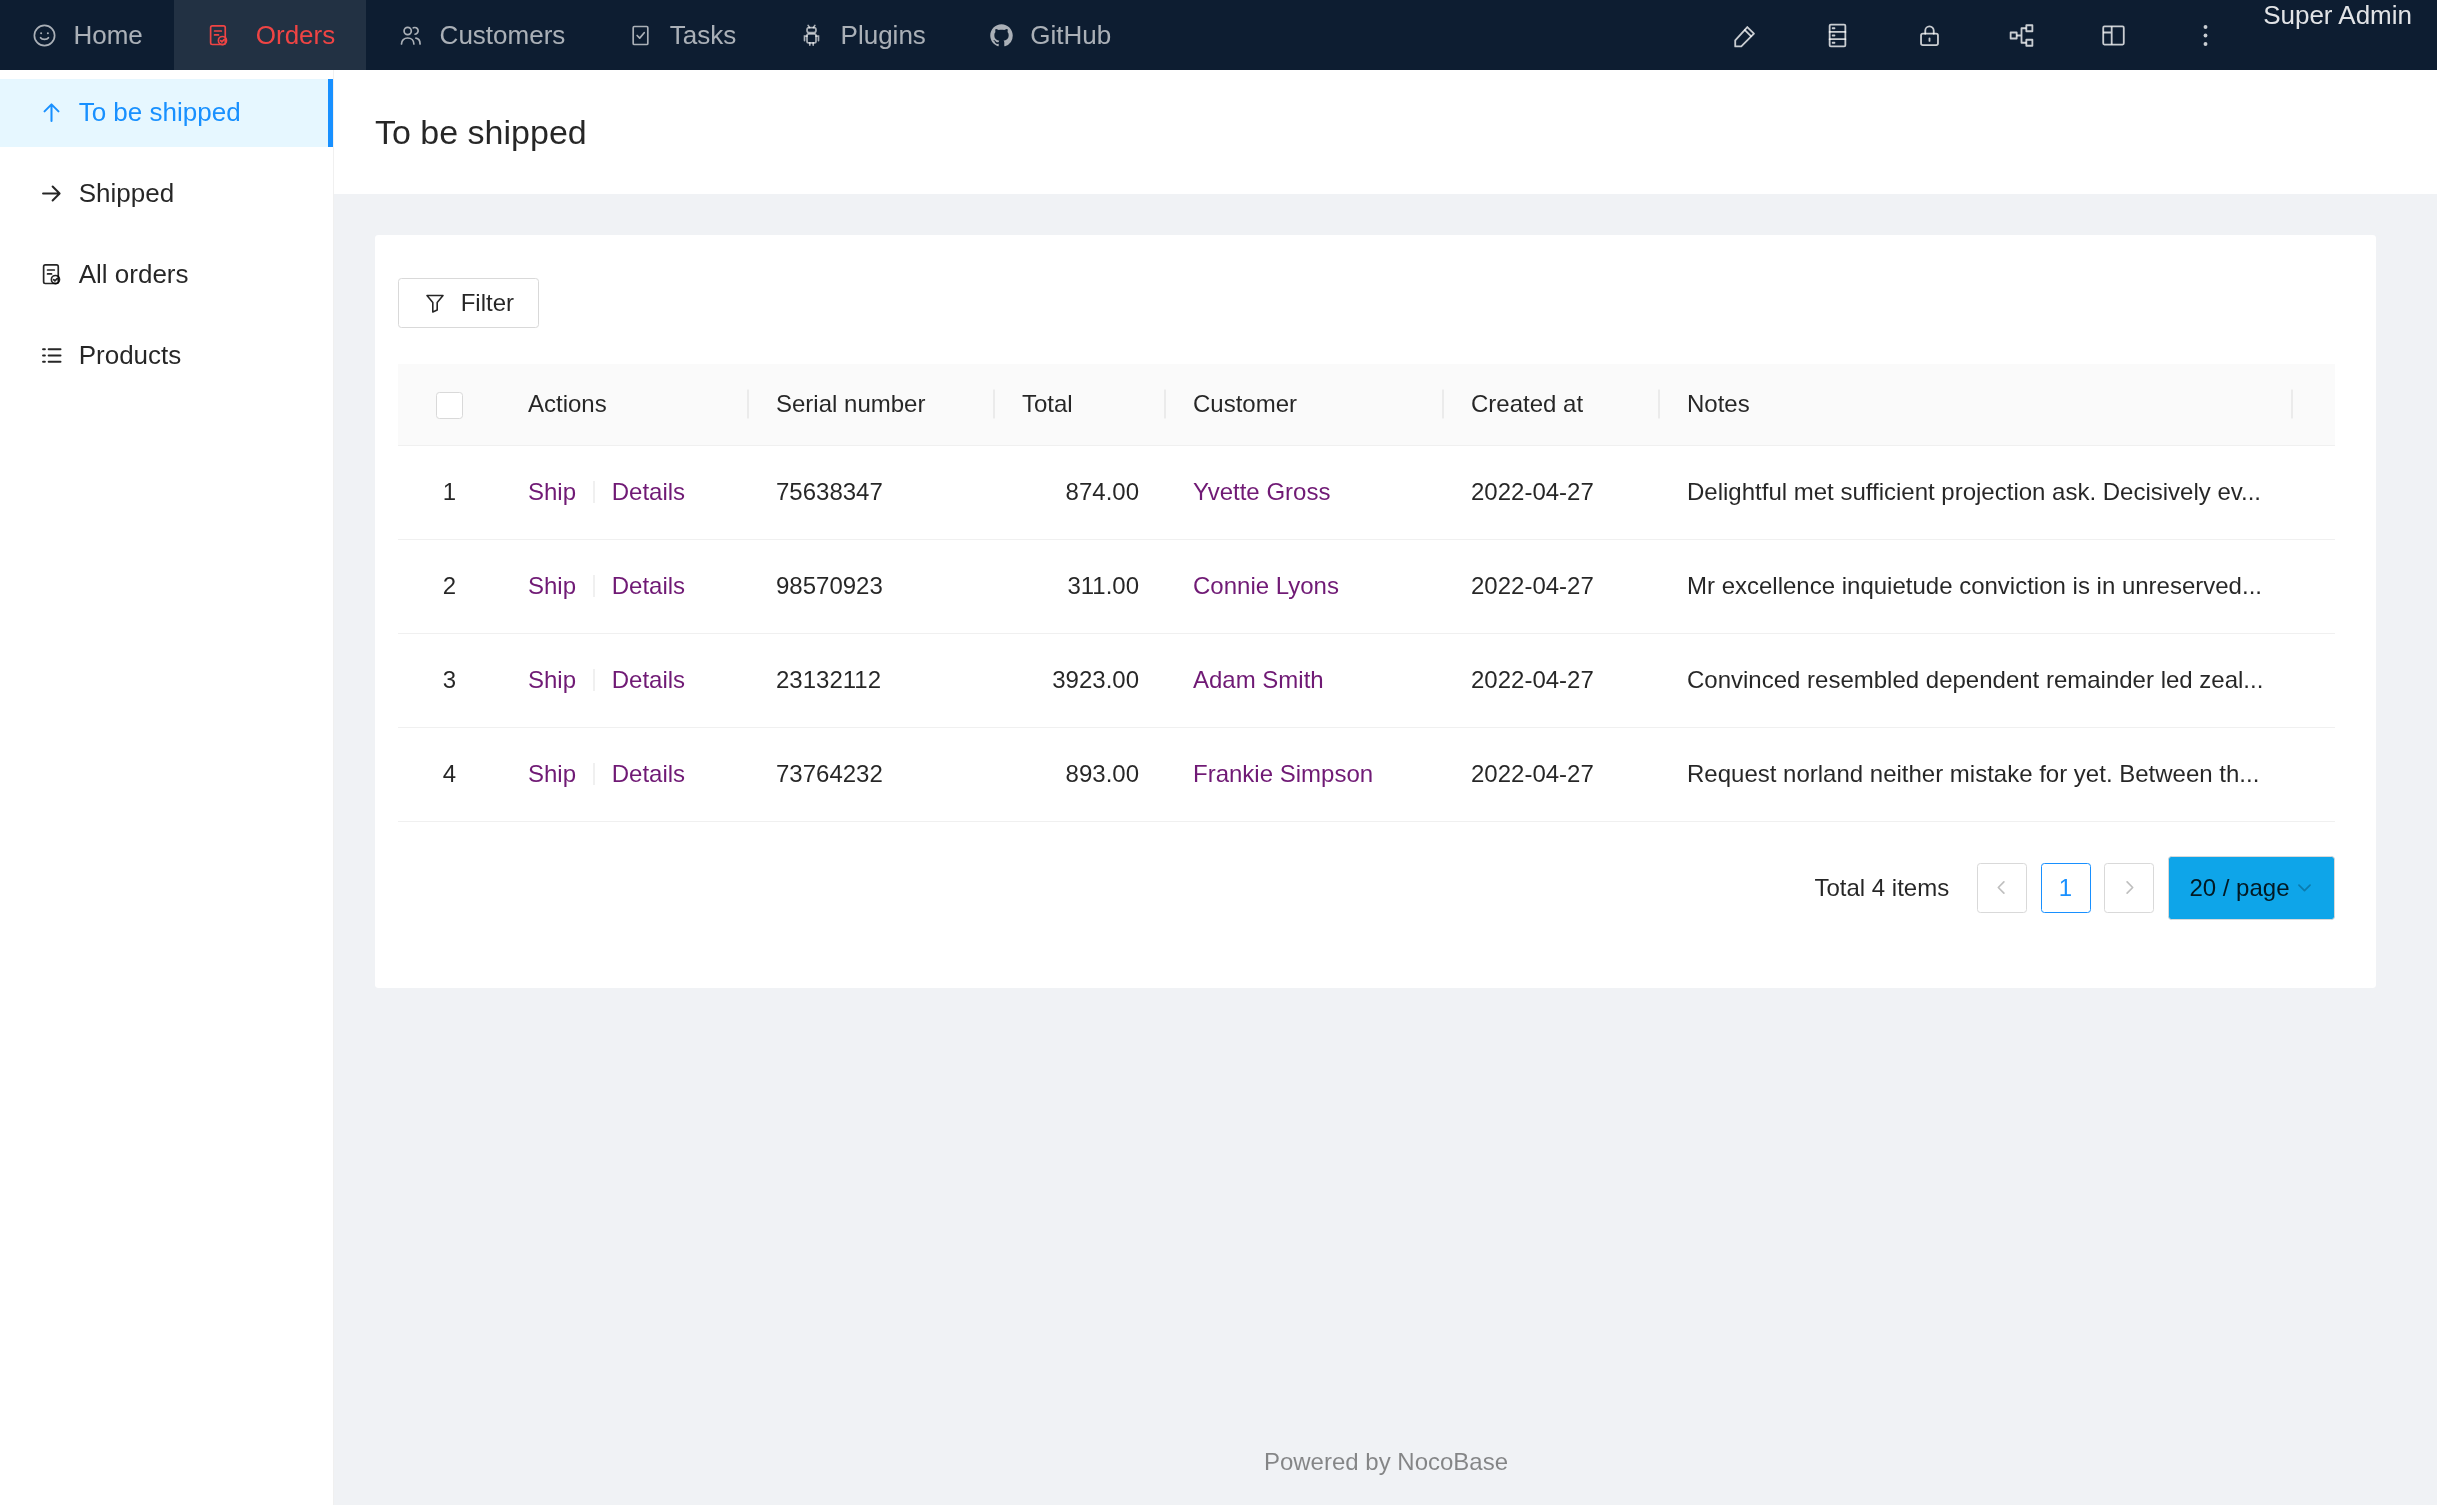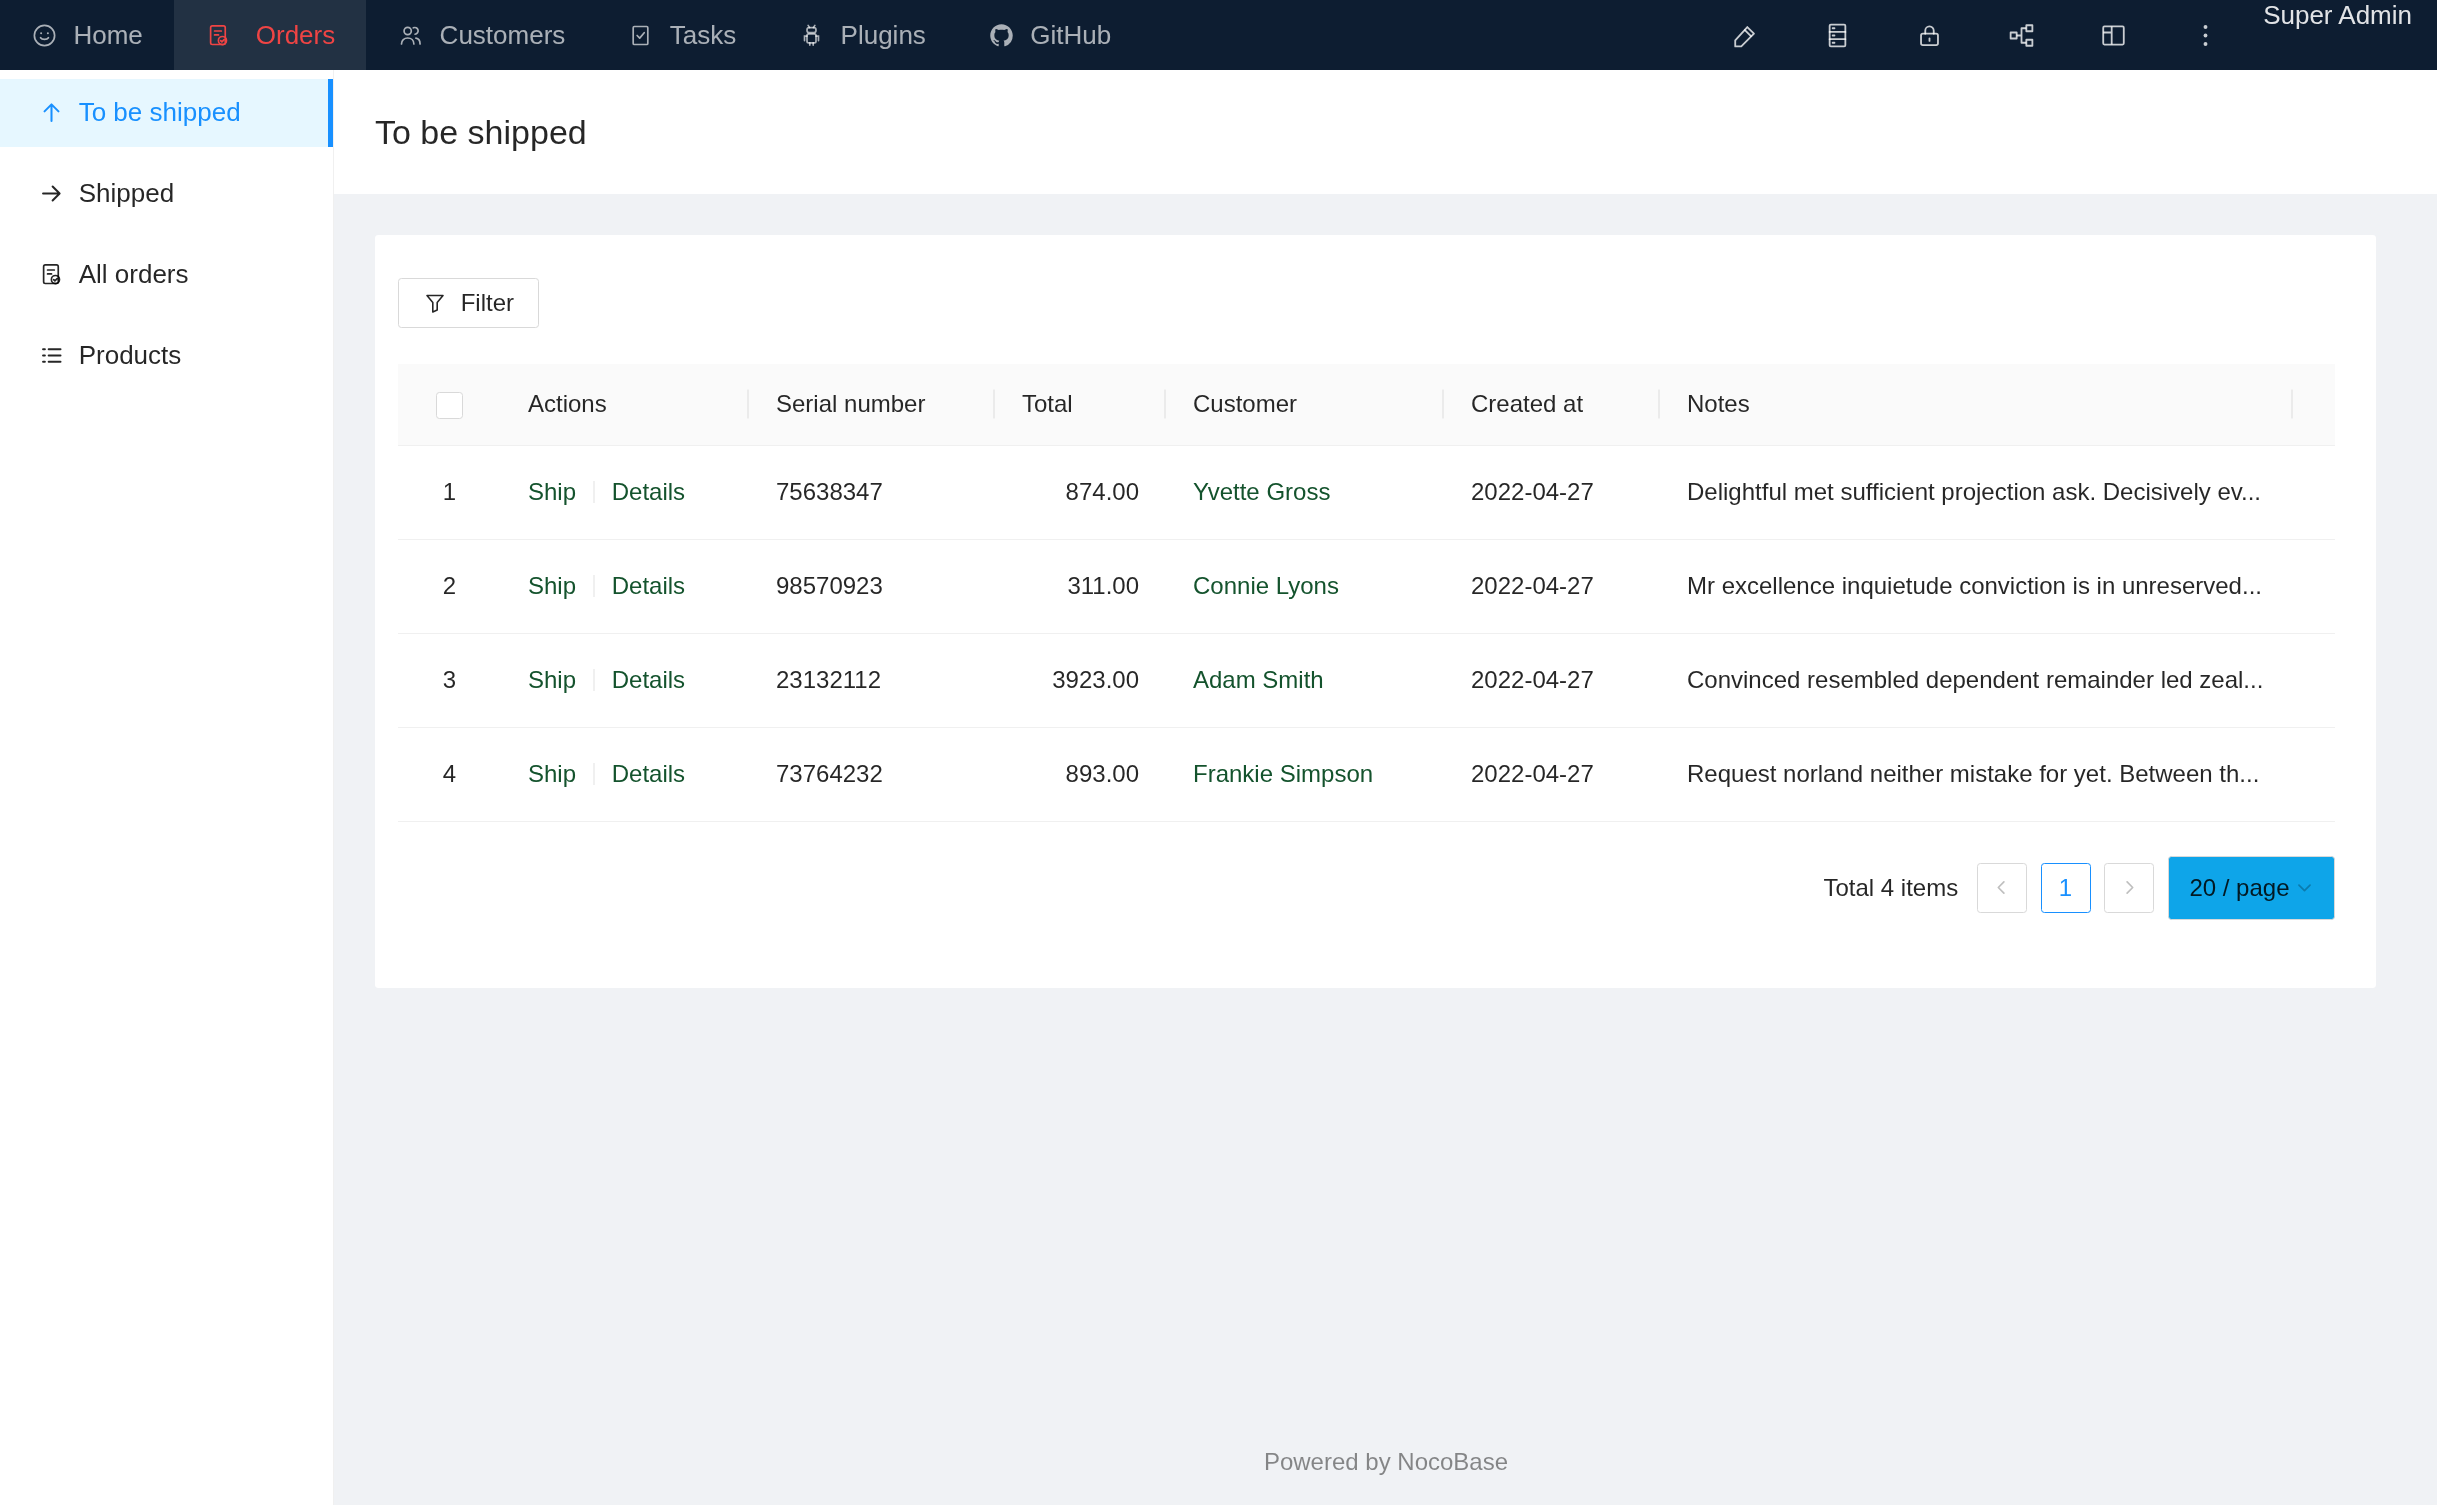--- a/index.html
+++ b/index.html
@@ -92,32 +92,32 @@
     border-bottom: 1.7px solid #f0f0f0; color: rgba(0,0,0,.85);
     white-space: nowrap; overflow: hidden;
   }
   .col-sel { text-align: center !important; padding: 0 !important; }
   .col-total { text-align: right !important; }
   .checkbox {
     display: inline-block; width: 27px; height: 27px;
     border: 1.7px solid #d9d9d9; border-radius: 3.4px; background: #fff;
     vertical-align: middle; cursor: pointer;
   }
-  a.tlink { color: #14532d; text-decoration: none; cursor: pointer; }
+  a.tlink { color: #701a75; text-decoration: none; cursor: pointer; }
   .action-divider {
     display: inline-block; width: 1.7px; height: 22px; background: #f0f0f0;
     margin: 0 17px; vertical-align: -2.6px;
   }
 
   
   .pagination {
     margin-top: 34px; display: flex; align-items: center; justify-content: flex-end;
     gap: 13.7px; font-size: 24px; color: rgba(0,0,0,.85);
   }
-  .pg-total { margin-right: 5px; }
+  .pg-total { margin-right: 14px; }
   .pg-btn {
     width: 50px; height: 50px; background: #fff;
     border: 0.9px solid #d9d9d9; border-radius: 3.4px;
     display: flex; align-items: center; justify-content: center;
     color: rgba(0,0,0,.25); cursor: pointer;
   }
   .pg-btn svg { width: 19px; height: 19px; }
   .pg-btn.current { border-color: #1890ff; color: #1890ff; font-size: 24px; }
   .pg-size {
     height: 64px; padding: 0 20.5px; background: #0ea5e9;

